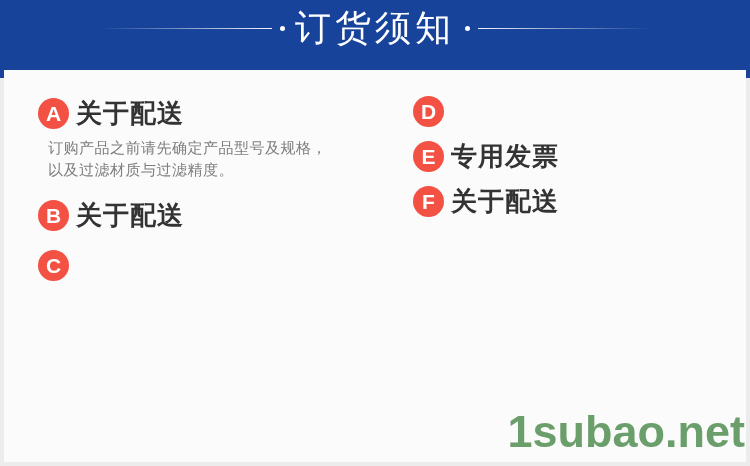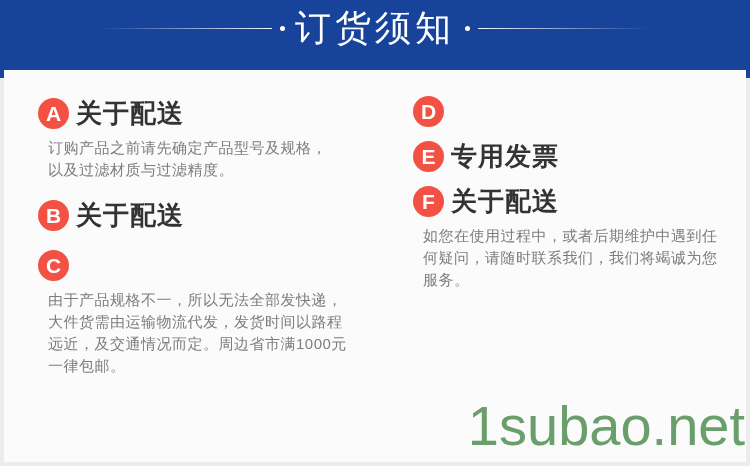--- a/index.html
+++ b/index.html
@@ -86,22 +86,22 @@
     font-size: 15px;
     line-height: 22px;
     color: var(--body-text, #7d7d7d);
     white-space: pre-line;
     letter-spacing: 0.5px;
   }
   .watermark {
     position: absolute;
     right: 5px;
     bottom: 12px;
-    font-size: 56px;
-    font-weight: 400;
+    font-size: 45px;
+    font-weight: 700;
     color: var(--watermark-green, #6a9e6a);
     line-height: 1;
     pointer-events: none;
   }
 </style>
 </head>
 <body>
 
 <div class="header">
   <div class="title-row">
@@ -129,24 +129,20 @@
       <div class="item-head">
         <span class="badge">B</span>
         <span class="item-title">关于配送</span>
       </div>
     </div>
 
     <div class="item">
       <div class="item-head">
         <span class="badge">C</span>
       </div>
-      <div class="item-body">由于产品规格不一，所以无法全部发快递，
-大件货需由运输物流代发，发货时间以路程
-远近，及交通情况而定。周边省市满1000元
-一律包邮。</div>
     </div>
 
   </div>
   <div class="col col-right">
 
     <div class="item">
       <div class="item-head">
         <span class="badge">D</span>
       </div>
     </div>
@@ -156,21 +152,18 @@
         <span class="badge">E</span>
         <span class="item-title">专用发票</span>
       </div>
     </div>
 
     <div class="item">
       <div class="item-head">
         <span class="badge">F</span>
         <span class="item-title">关于配送</span>
       </div>
-      <div class="item-body">如您在使用过程中，或者后期维护中遇到任
-何疑问，请随时联系我们，我们将竭诚为您
-服务。</div>
     </div>
 
   </div>
 </div>
 
 <div class="watermark">1subao.net</div>
 
 </body></html>

